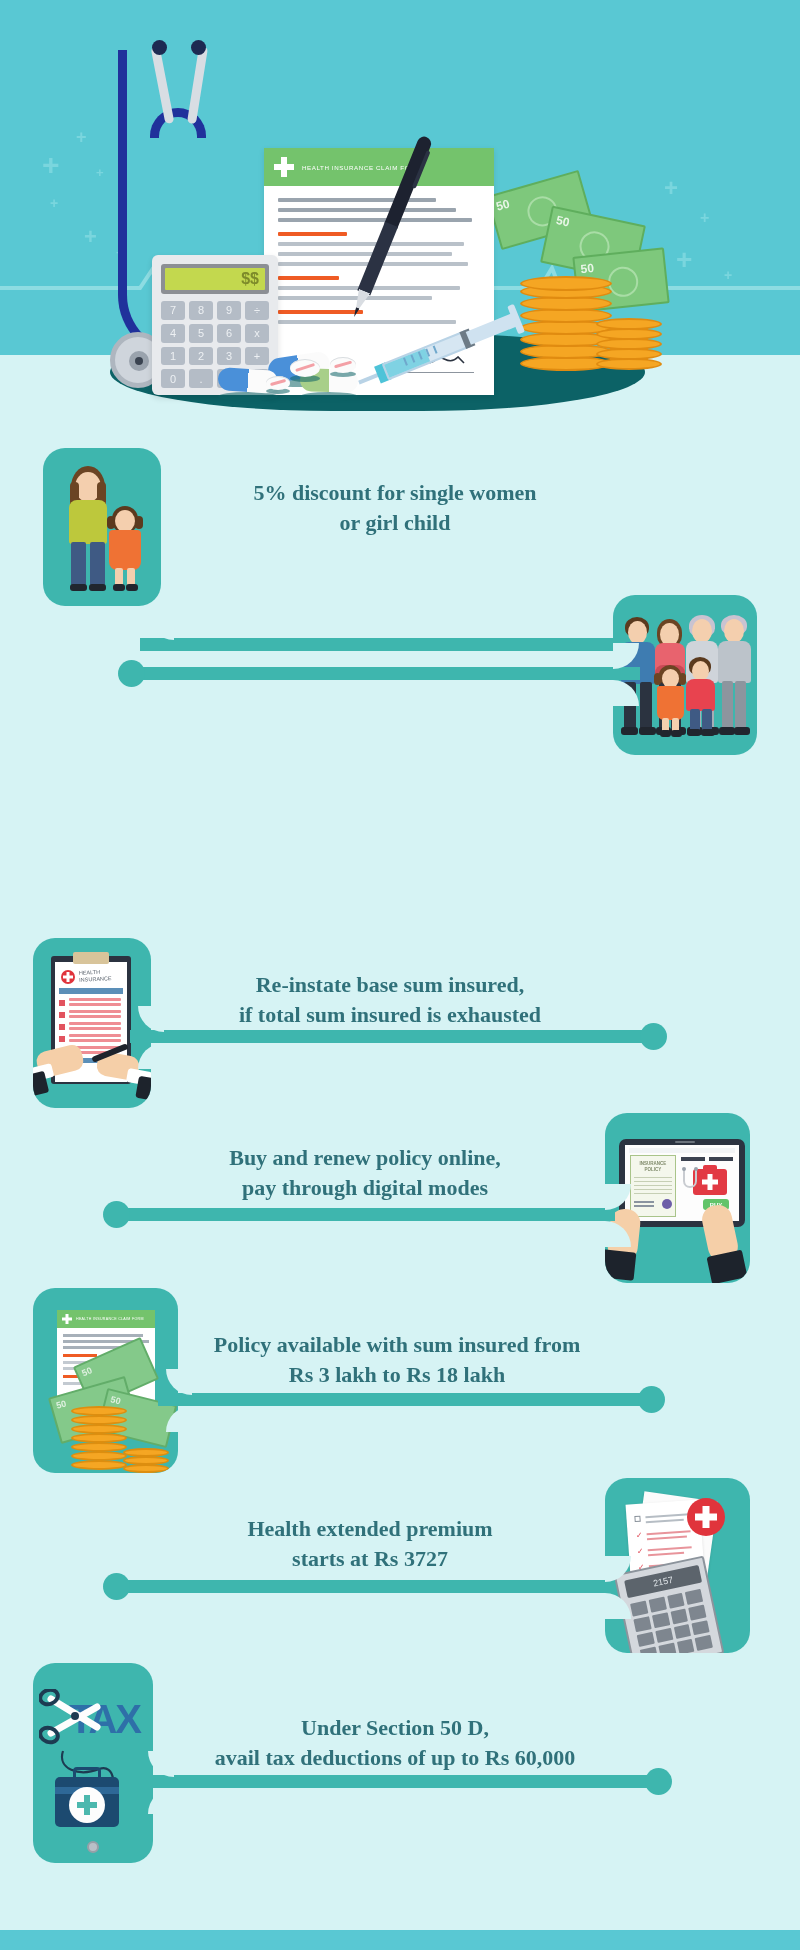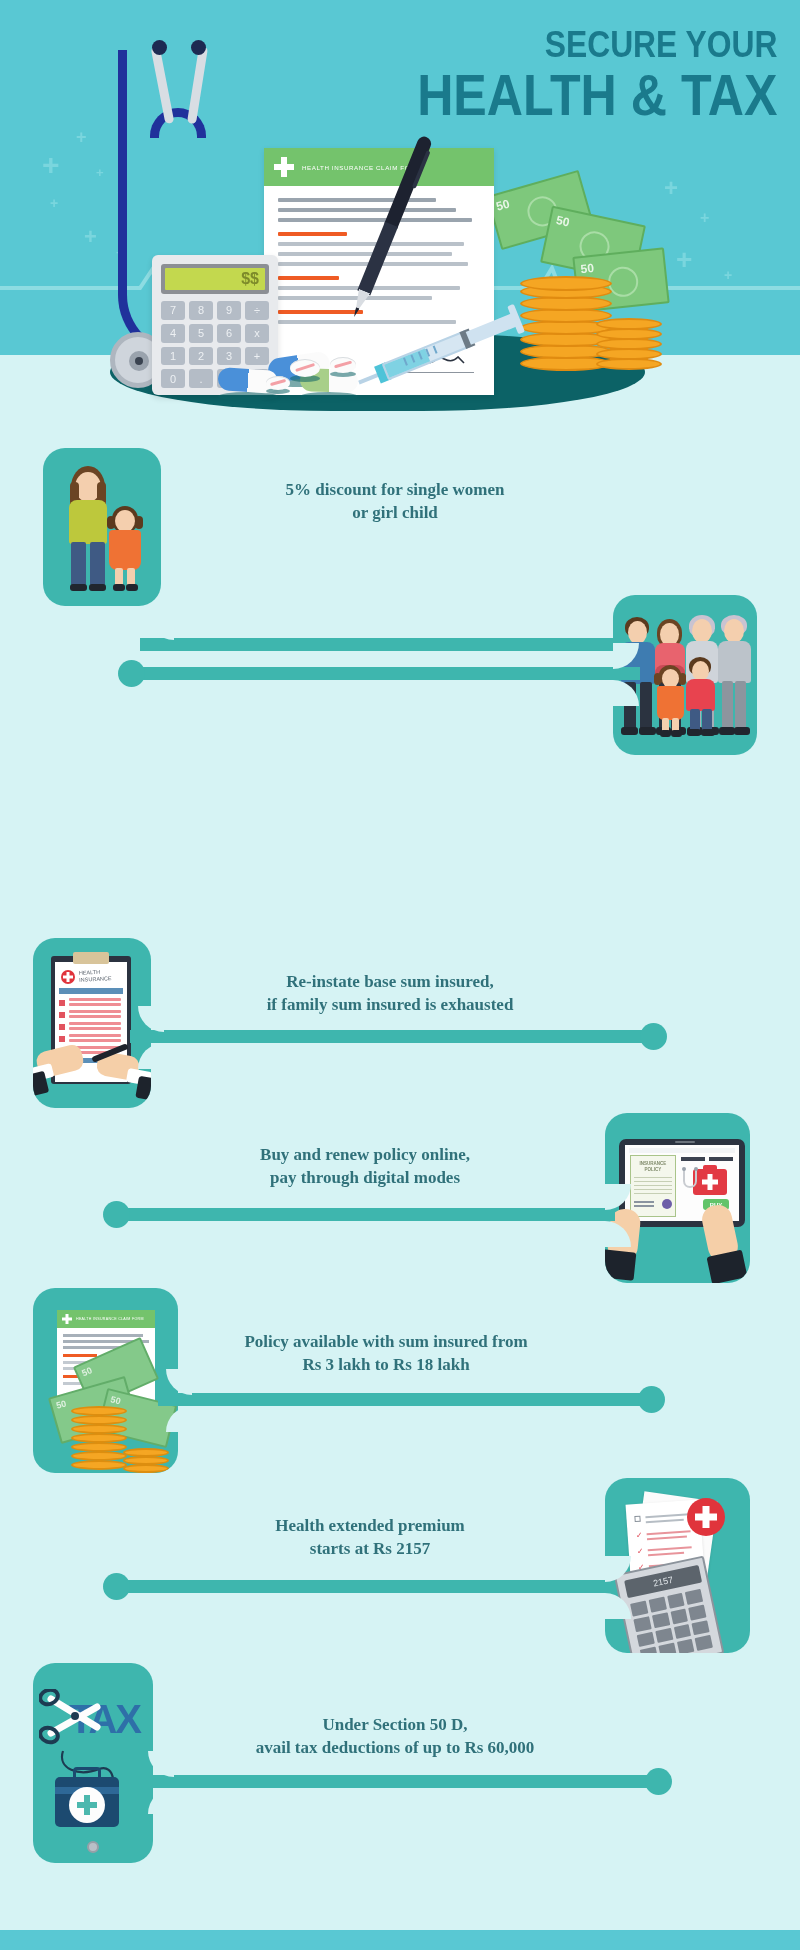--- a/index.html
+++ b/index.html
@@ -140,21 +140,21 @@
   .syr-tip{ position:absolute; left:20px; top:8px; width:12px; height:18px; background:#4ec3d8; }
   .syr-mark{ position:absolute; top:11px; width:2px; height:8px; background:#6fa8cc; }
 
   
   .row{ position:absolute; left:0; width:800px; }
   .card{ position:absolute; width:152px; height:200px; background:#3eb6ae;
          border-radius:22px; overflow:hidden; }
   .conn{ position:absolute; height:13px; background:#3eb6ae; }
   .knob{ position:absolute; width:27px; height:27px; background:#3eb6ae; border-radius:50%; }
   .notch{ position:absolute; width:26px; height:26px; background:#d6f3f4; }
-  .rtext{ position:absolute; color:#30717a; font-size:17px; font-weight:700;
+  .rtext{ position:absolute; color:#30717a; font-size:22px; font-weight:700;
           line-height:1.38; text-align:center; }
 
   
   .fig{ position:absolute; }
   .f-head{ position:absolute; border-radius:50%; }
   .f-body{ position:absolute; border-radius:8px 8px 3px 3px; }
   .f-leg{ position:absolute; border-radius:2px; }
   .f-shoe{ position:absolute; background:#21262e; border-radius:3px; }
   .f-hair{ position:absolute; border-radius:50% 50% 40% 40%; }
 
@@ -200,24 +200,20 @@
     <div class="hero-plus" style="left:96px; top:166px; font-size:13px;">+</div>
     <div class="hero-plus" style="left:50px; top:196px; font-size:14px;">+</div>
     <div class="hero-plus" style="left:84px; top:226px; font-size:22px;">+</div>
     <div class="hero-plus" style="left:116px; top:246px; font-size:13px;">+</div>
     <div class="hero-plus" style="left:664px; top:176px; font-size:24px;">+</div>
     <div class="hero-plus" style="left:700px; top:210px; font-size:16px;">+</div>
     <div class="hero-plus" style="left:676px; top:246px; font-size:28px;">+</div>
     <div class="hero-plus" style="left:724px; top:268px; font-size:14px;">+</div>
     <div class="hero-plus" style="left:636px; top:280px; font-size:15px;">+</div>
 
-    <div class="title">
-      <span class="l1">SECURE YOUR</span>
-      <span class="l2">HEALTH &amp; TAX</span>
-    </div>
   </div>
 
   <div class="illus">
     <div class="ground"></div>
 
     <div class="st-tube"></div>
     <div class="st-conn"></div>
     <div class="st-ear-l"></div>
     <div class="st-ear-r"></div>
     <div class="st-tip-l"></div>
@@ -486,21 +482,21 @@
       <div class="cuff" style="left:94px; top:132px; width:24px; height:14px; transform:rotate(10deg);"></div>
       <div class="sleeve" style="left:104px; top:140px; width:28px; height:22px; transform:rotate(10deg);"></div>
       <div style="position:absolute; left:58px; top:112px; width:38px; height:6px; background:#1d232c; border-radius:3px; transform:rotate(-22deg);"></div>
     </div>
     <div class="conn" style="left:130px; top:92px; width:525px;"></div>
     <div class="knob" style="left:640px; top:85px;"></div>
     <div class="notch" style="left:138px; top:68px; border-radius:0 0 0 26px;"></div>
     <div class="notch" style="left:138px; top:105px; border-radius:26px 0 0 0;"></div>
     <div class="rtext" style="left:180px; top:32px; width:420px;">
       <span>Re-instate base sum insured,</span><br>
-      <span>if family sum insured is exhausted</span>
+      <span>if total sum insured is exhausted</span>
     </div>
   </div>
 
   <div class="row" style="top:1113px; height:170px;">
     <div class="card" style="left:605px; top:0; width:145px; height:170px;">
       <div class="tabletd" style="left:14px; top:26px; width:126px; height:88px;"></div>
       <div class="tablets" style="left:20px; top:32px; width:114px; height:76px;"></div>
       <div style="position:absolute; left:70px; top:28px; width:20px; height:2px; background:#6b737c; border-radius:1px;"></div>
       <div style="position:absolute; left:24px; top:35px; width:106px; height:5px; background:#f2f4f6;"></div>
 
@@ -589,21 +585,21 @@
       <div>
         <div class="money-coin" style="left:90px; top:176px; width:46px; height:9px;"></div>
         <div class="money-coin" style="left:90px; top:168px; width:46px; height:9px;"></div>
         <div class="money-coin" style="left:90px; top:160px; width:46px; height:9px;"></div>
       </div>
     </div>
     <div class="conn" style="left:158px; top:105px; width:495px;"></div>
     <div class="knob" style="left:638px; top:98px;"></div>
     <div class="notch" style="left:166px; top:81px; border-radius:0 0 0 26px;"></div>
     <div class="notch" style="left:166px; top:118px; border-radius:26px 0 0 0;"></div>
-    <div class="rtext" style="left:176px; top:42px; width:420px;">
+    <div class="rtext" style="left:187px; top:42px; width:420px;">
       <span>Policy available with sum insured from</span><br>
       <span>Rs 3 lakh to Rs 18 lakh</span>
     </div>
   </div>
 
   <div class="row" style="top:1478px; height:175px;">
     <div class="card" style="left:605px; top:0; width:145px; height:175px;">
       <div style="position:absolute; left:32px; top:18px; width:74px; height:102px; background:#fbfbfb; transform:rotate(8deg); box-shadow:0 1px 3px rgba(0,0,0,.12);"></div>
       <div style="position:absolute; left:24px; top:24px; width:74px; height:102px; background:#ffffff; transform:rotate(-4deg); box-shadow:0 1px 3px rgba(0,0,0,.12);">
         <div style="position:absolute; left:8px; top:12px; width:6px; height:6px; border:1.2px solid #8a929b;"></div>
@@ -647,21 +643,21 @@
             <div style="background:#7e868f; border-radius:1px;"></div>
         </div>
       </div>
     </div>
     <div class="conn" style="left:115px; top:102px; width:500px;"></div>
     <div class="knob" style="left:103px; top:95px;"></div>
     <div class="notch" style="left:605px; top:78px; border-radius:0 0 26px 0;"></div>
     <div class="notch" style="left:605px; top:115px; border-radius:0 26px 0 0;"></div>
     <div class="rtext" style="left:160px; top:36px; width:420px;">
       <span>Health extended premium</span><br>
-      <span>starts at Rs 2157</span>
+      <span>starts at Rs 3727</span>
     </div>
   </div>
 
   <div class="row" style="top:1663px; height:200px;">
     <div class="card" style="left:33px; top:0; width:120px; height:200px;">
       <span class="taxtxt" style="left:36px; top:34px; font-size:40px; letter-spacing:-2px;">TAX</span>
       <svg style="position:absolute; left:6px; top:26px; width:86px; height:62px;">
         <path d="M12,10 L58,38" stroke="#fdfdfd" stroke-width="7" stroke-linecap="round"></path>
         <path d="M12,44 L58,18" stroke="#fdfdfd" stroke-width="7" stroke-linecap="round"></path>
         <ellipse cx="10" cy="8" rx="9" ry="7" fill="none" stroke="#1d3b52" stroke-width="4" transform="rotate(-20 10 8)"></ellipse>

